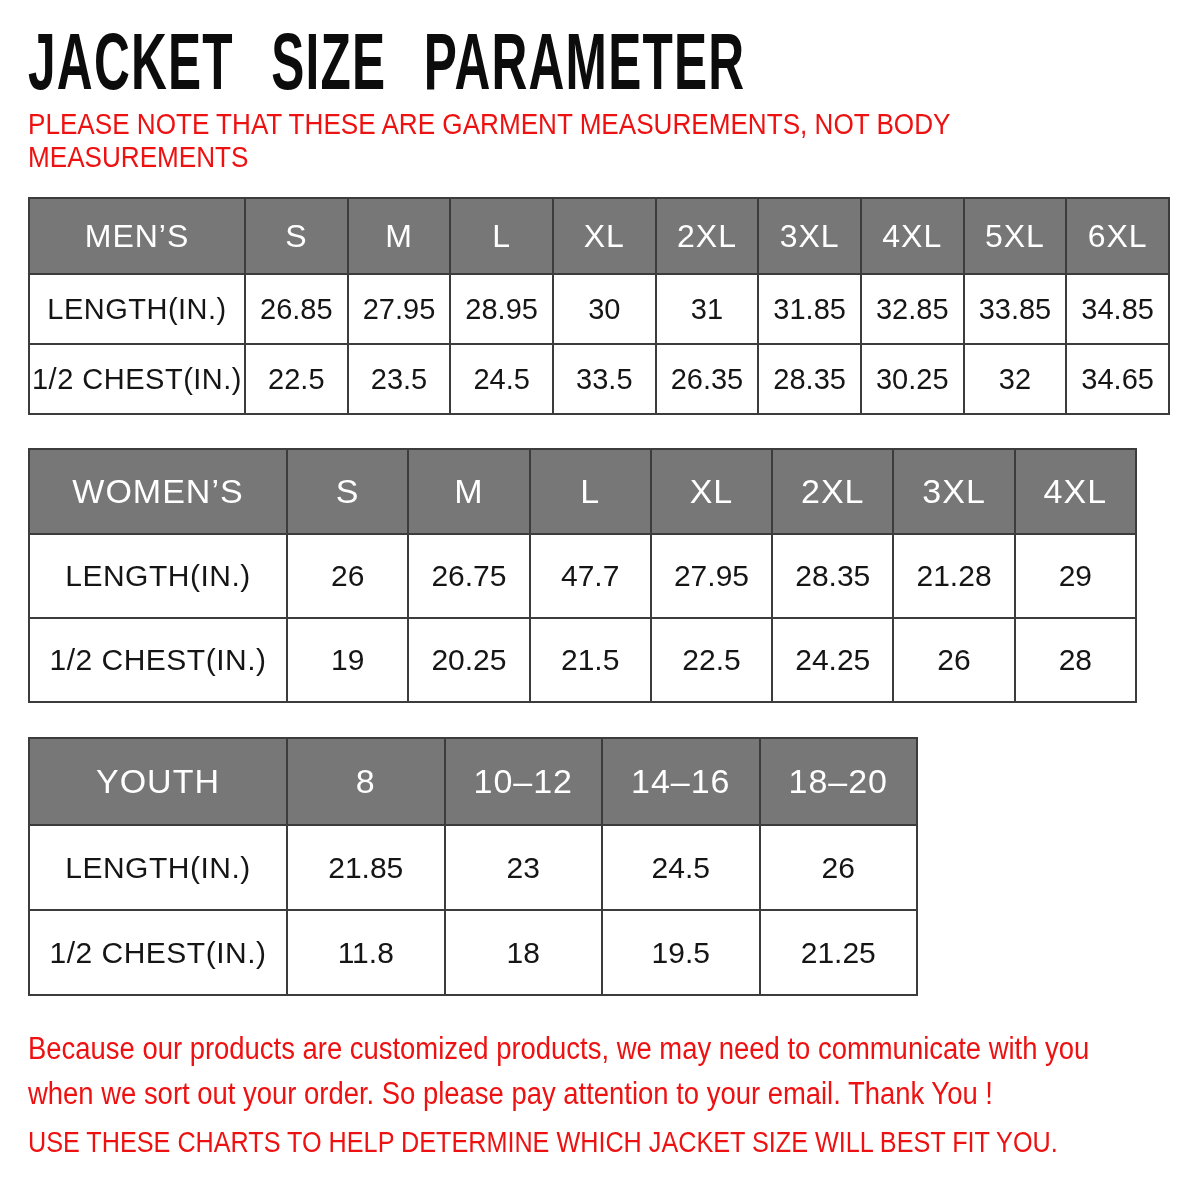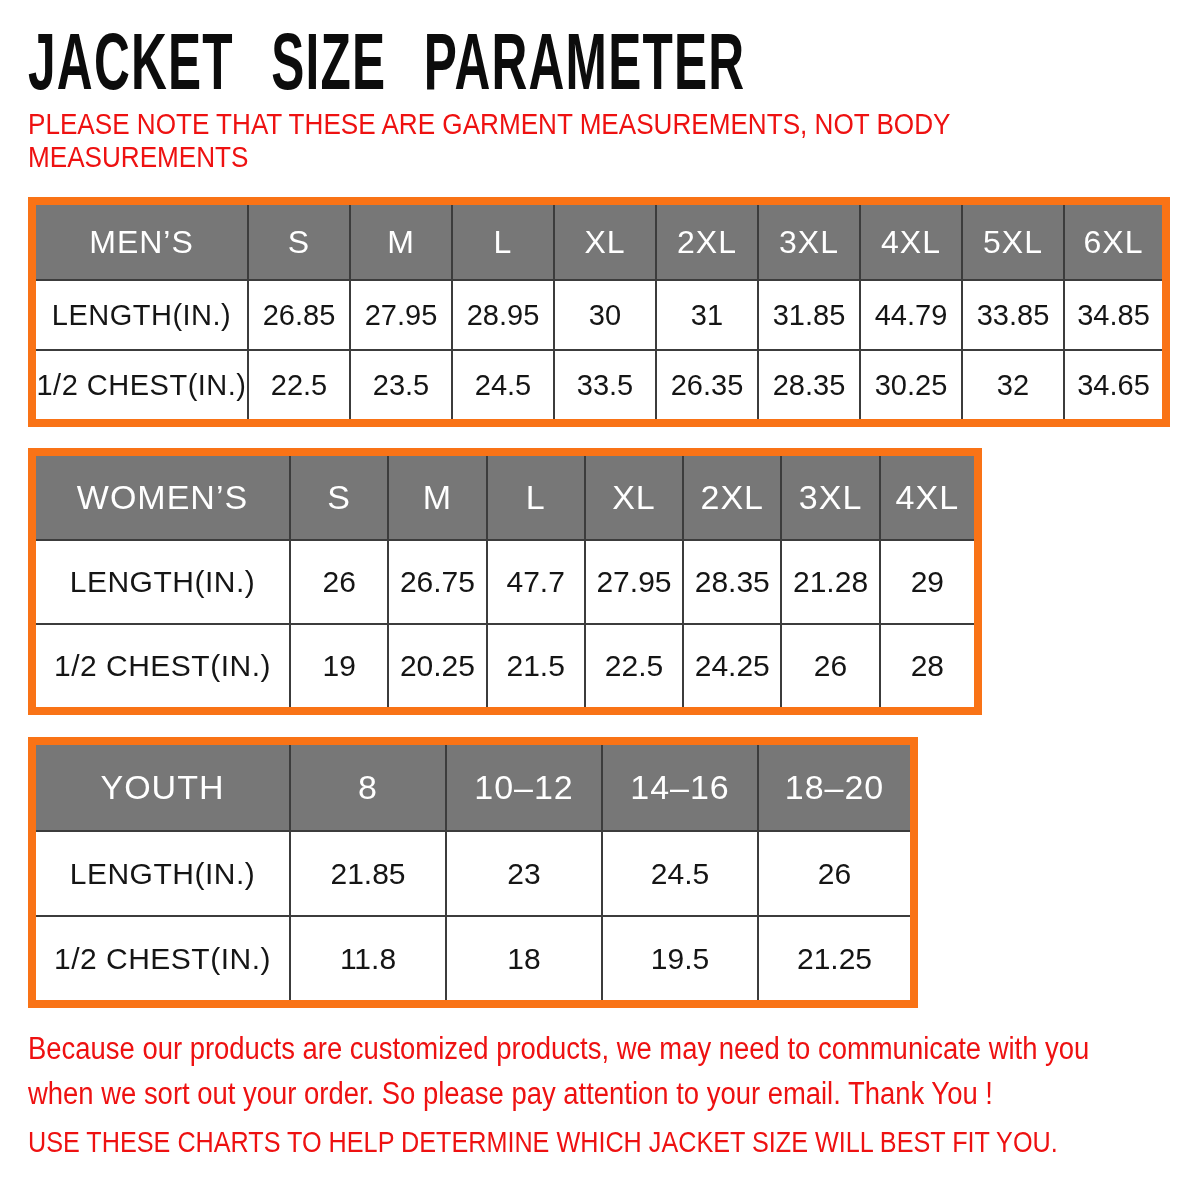--- a/index.html
+++ b/index.html
@@ -40,21 +40,21 @@
     white-space: nowrap;
     transform: scaleX(0.90);
     transform-origin: 0 0;
   }
   table.size-table {
     position: absolute;
     left: 28px;
     border-collapse: collapse;
     table-layout: fixed;
     background: #ffffff;
-    border: 8px solid #f97316;
+    border: 2px solid #f97316;
   }
   table.size-table th,
   table.size-table td {
     border: 2px solid #3c3c3c;
     padding: 0;
     text-align: center;
     vertical-align: middle;
     overflow: hidden;
   }
   table.size-table th {
@@ -69,21 +69,21 @@
   }
   td.row-label {
     letter-spacing: 0.5px;
   }
   
   .mens { top: 197px; width: 1142px; }
   .mens col.c-label { width: 216px; }
   .mens th { height: 74px; font-size: 32px; }
   .mens td { height: 68px; font-size: 29px; }
   
-  .womens { top: 448px; width: 954px; }
+  .womens { top: 448px; width: 1109px; }
   .womens col.c-label { width: 258px; }
   .womens th { height: 83px; font-size: 34px; }
   .womens td { height: 82px; font-size: 30px; }
   
   .youth { top: 737px; width: 890px; }
   .youth col.c-label { width: 258px; }
   .youth th { height: 85px; font-size: 34px; }
   .youth td { height: 83px; font-size: 30px; }
   .footer-para {
     position: absolute;
@@ -141,21 +141,21 @@
     </thead>
     <tbody>
       <tr>
         <td class="row-label">LENGTH(IN.)</td>
         <td>26.85</td>
         <td>27.95</td>
         <td>28.95</td>
         <td>30</td>
         <td>31</td>
         <td>31.85</td>
-        <td>44.79</td>
+        <td>32.85</td>
         <td>33.85</td>
         <td>34.85</td>
       </tr>
       <tr>
         <td class="row-label">1/2 CHEST(IN.)</td>
         <td>22.5</td>
         <td>23.5</td>
         <td>24.5</td>
         <td>33.5</td>
         <td>26.35</td>

